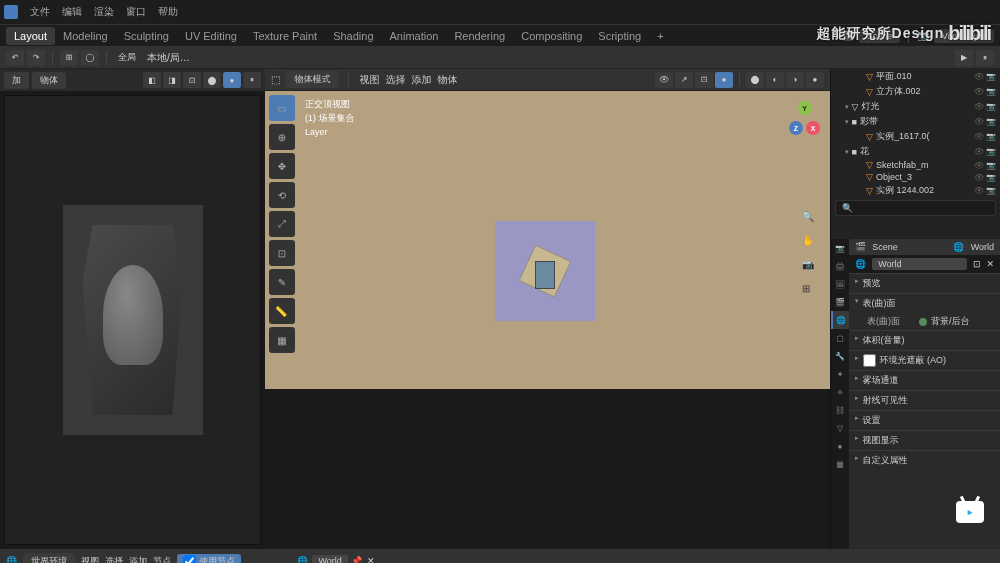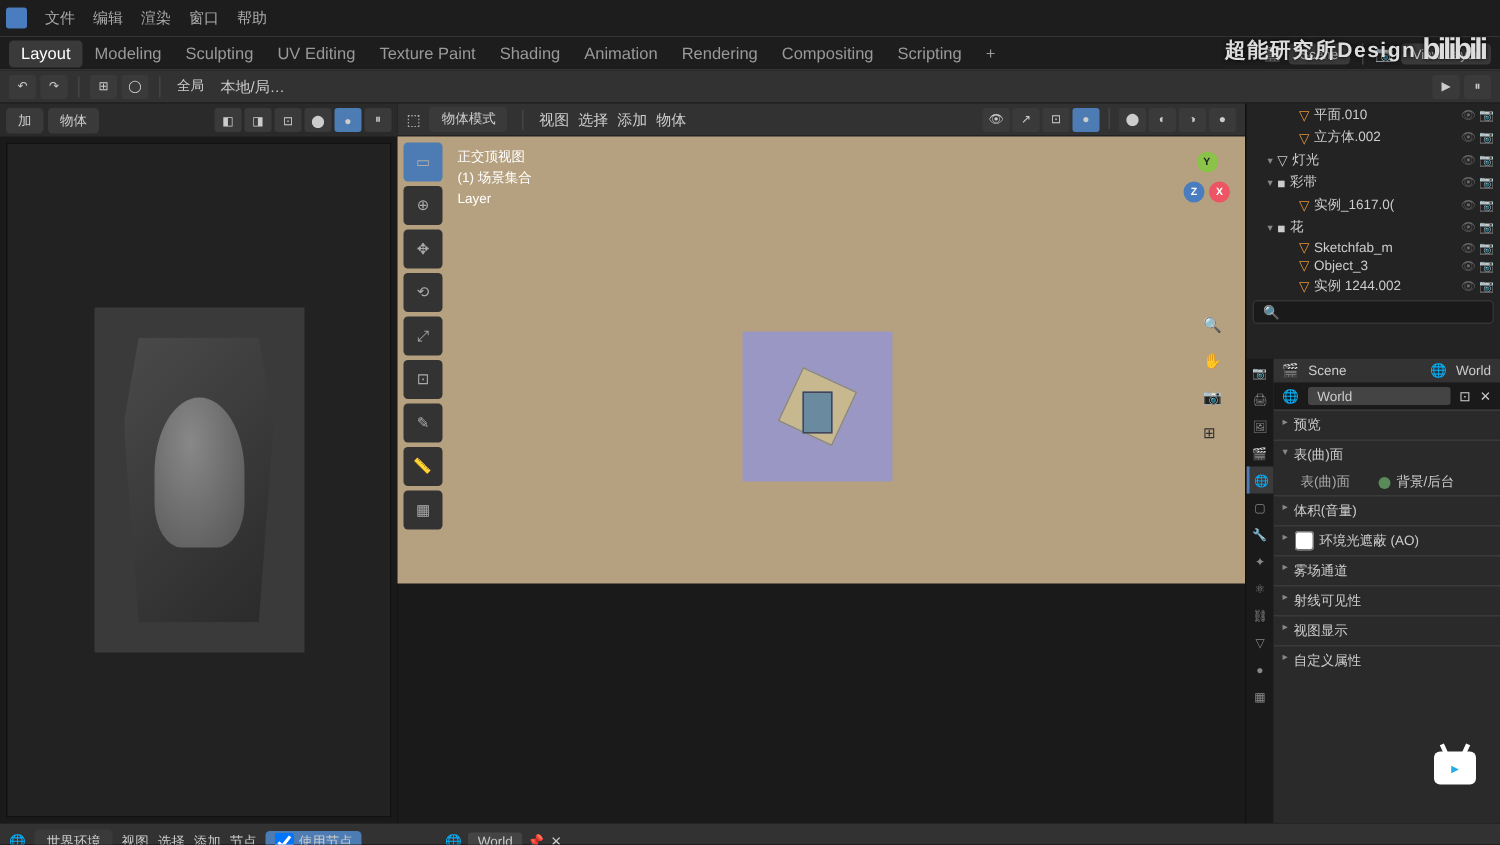--- a/index.html
+++ b/index.html
@@ -341,20 +341,24 @@
         <div class="prop-sec">
             <span class="arrow">▸</span>
             <span>雾场通道</span>
           </div>
         <div class="prop-sec">
             <span class="arrow">▸</span>
             <span>射线可见性</span>
           </div>
         <div class="prop-sec">
             <span class="arrow">▸</span>
+            <span>设置</span>
+          </div>
+        <div class="prop-sec">
+            <span class="arrow">▸</span>
             <span>视图显示</span>
           </div>
         <div class="prop-sec">
             <span class="arrow">▸</span>
             <span>自定义属性</span>
           </div>
       </div>
     </div>
   </div>
 </div>

